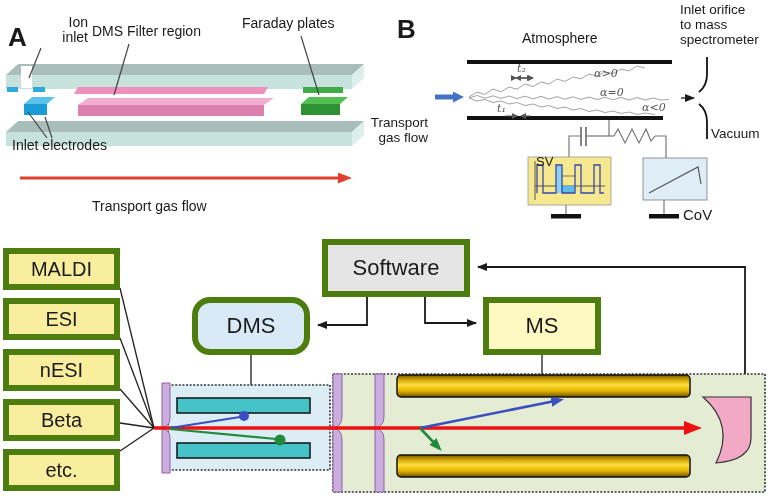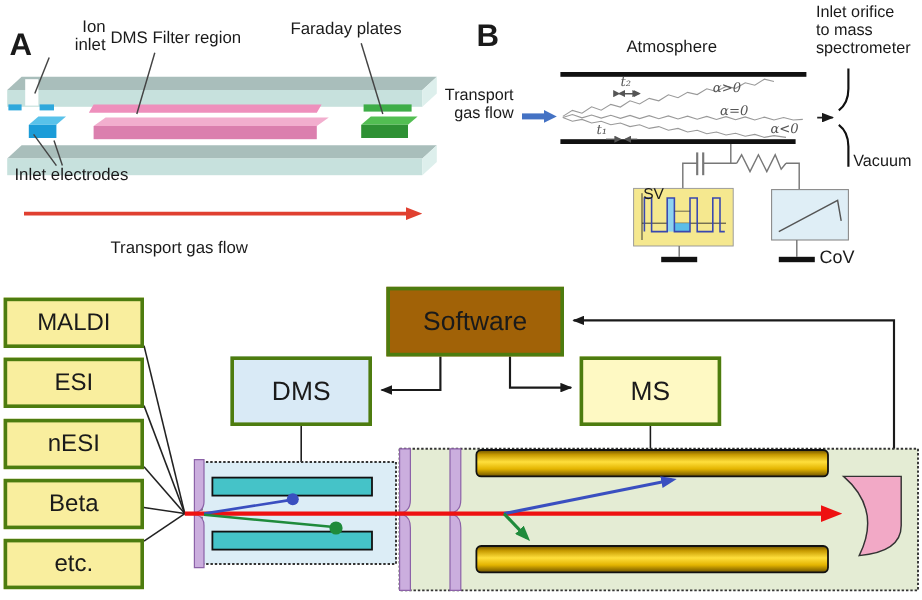--- a/index.html
+++ b/index.html
@@ -5,27 +5,27 @@
   html,body{margin:0;padding:0;background:#fff;}
   .stage{position:relative;width:768px;height:500px;background:#ffffff;overflow:hidden;
          font-family:"Liberation Sans",sans-serif;color:#1a1a1a;}
   .gfx{position:absolute;left:0;top:0;}
   .lbl{position:absolute;white-space:pre-line;font-size:14px;line-height:15px;}
   .letter{position:absolute;font-size:26px;font-weight:bold;}
   .small{font-size:13.5px;line-height:15px;}
   .math{position:absolute;font-family:"DejaVu Serif",serif;font-style:italic;
         font-size:11px;color:#555;line-height:11px;}
   .box{position:absolute;display:flex;align-items:center;justify-content:center;
-       border:3px solid #4d7c0f;box-sizing:border-box;background:#fff;}
+       border:6px solid #4d7c0f;box-sizing:border-box;background:#fff;}
   .src{left:3px;width:117px;height:42px;background:#f9ee9e;font-size:20px;}
-  .software{left:322px;top:239px;width:148px;height:58px;background:#a16207;font-size:22px;}
-  .dmsbox{left:192px;top:297px;width:118px;height:58px;background:#d9eaf6;font-size:22px;}
+  .software{left:322px;top:239px;width:148px;height:58px;background:#e5e5e5;font-size:22px;}
+  .dmsbox{left:192px;top:297px;width:118px;height:58px;background:#d9eaf6;font-size:22px;border-radius:18px;}
   .msbox{left:483px;top:297px;width:118px;height:58px;background:#fef9c3;font-size:22px;}
   .ctr{text-align:right;}
-  .rt{text-align:right;}
+  .rt{text-align:right;margin-top:44px;}
 </style>
 </head>
 <body>
 
 <div class="stage">
 
   <svg class="gfx" width="768" height="500" viewBox="0 0 768 500">
     <defs>
       <linearGradient id="gold" x1="0" y1="0" x2="0" y2="1">
         <stop offset="0" stop-color="#6e5300"></stop>

